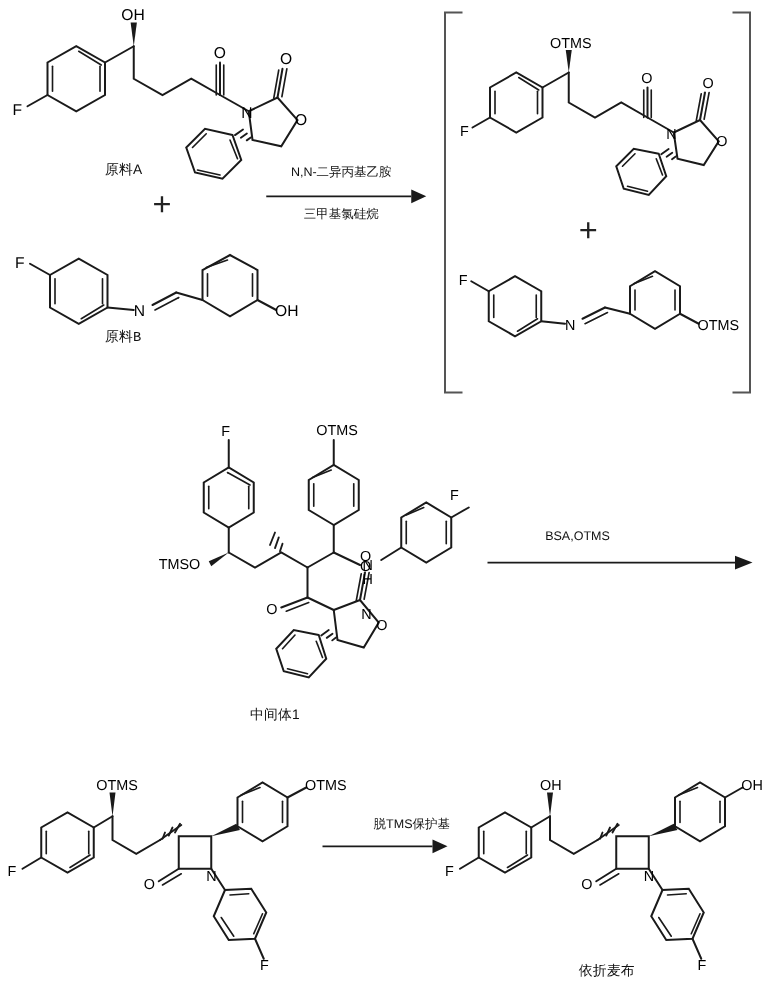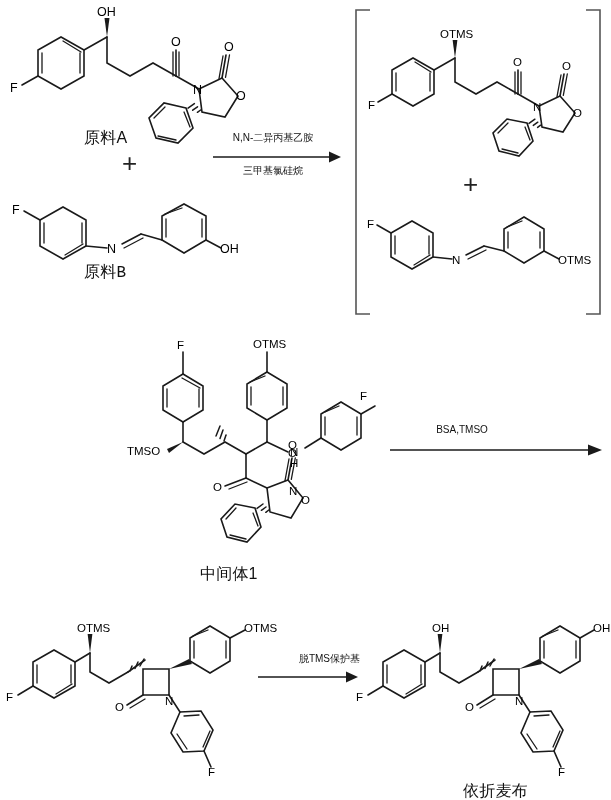--- a/index.html
+++ b/index.html
@@ -2,21 +2,21 @@
 <html><head>
 <meta charset="utf-8">
 <style>
   html,body{margin:0;padding:0;background:#ffffff;}
   body{
     width:611px;height:800px;position:relative;overflow:hidden;
     font-family:"Liberation Sans","DejaVu Sans",sans-serif;
     color:#000;
   }
   .scheme{position:absolute;left:0;top:0;width:611px;height:800px;}
-  .lbl{position:absolute;font-size:16px;color:#111;white-space:nowrap;letter-spacing:.2px;}
+  .lbl{position:absolute;font-size:11px;color:#111;white-space:nowrap;letter-spacing:.2px;}
   .cond{position:absolute;font-size:10px;color:#111;white-space:nowrap;text-align:center;}
   .plus{position:absolute;font-size:26px;line-height:1;color:#222;font-weight:300;}
   svg{display:block;overflow:visible;}
   .struct{position:absolute;}
   text{font-family:"Liberation Sans","DejaVu Sans",sans-serif;fill:#000;}
 </style>
 </head>
 <body>
 
 <div class="scheme">
@@ -263,21 +263,21 @@
       <text x="163" y="126" font-size="11.5"></text>
       <text x="163" y="119" font-size="11.5">O</text>
       <text x="164" y="128" font-size="11.5"></text>
       <text x="164" y="127" font-size="11.5"></text>
       <text x="165" y="126" font-size="11.5">N</text>
       <text x="165" y="137" font-size="11.5">H</text>
     </svg>
   </div>
   <div class="lbl" style="left:200px;top:564px;">中间体1</div>
 
-  <div class="cond" style="left:407px;top:424px;width:110px;text-align:center;">BSA,TMSO</div>
+  <div class="cond" style="left:407px;top:424px;width:110px;text-align:center;">BSA,OTMS</div>
   <svg class="struct" style="left:390px;top:443px;" width="212" height="14">
     <line x1="0" y1="7" x2="198" y2="7" stroke="#1a1a1a" stroke-width="1.4"></line>
     <polygon points="198,1.5 212,7 198,12.5" fill="#1a1a1a"></polygon>
   </svg>
 
   <div class="struct" style="left:5px;top:612px;">
     <svg width="285" height="160" viewBox="0 0 285 160">
       <g stroke="#1a1a1a" stroke-width="1.6" fill="none" stroke-linecap="round">
 
         <path d="M28 50 L28 74 L49 86 L70 74 L70 50 L49 38 Z"></path>
@@ -368,15 +368,15 @@
         <path d="M199 139 L206 155"></path>
       </g>
       <text x="1" y="89" font-size="11.5">F</text>
       <text x="77" y="20" font-size="11.5">OH</text>
       <text x="238" y="20" font-size="11.5">OH</text>
       <text x="110" y="99" font-size="11.5">O</text>
       <text x="160" y="93" font-size="11.5">N</text>
       <text x="203" y="164" font-size="11.5">F</text>
     </svg>
   </div>
-  <div class="lbl" style="left:463px;top:769px;margin-top:12px;">依折麦布</div>
+  <div class="lbl" style="left:463px;top:769px;">依折麦布</div>
 
 </div>
 
 </body></html>

